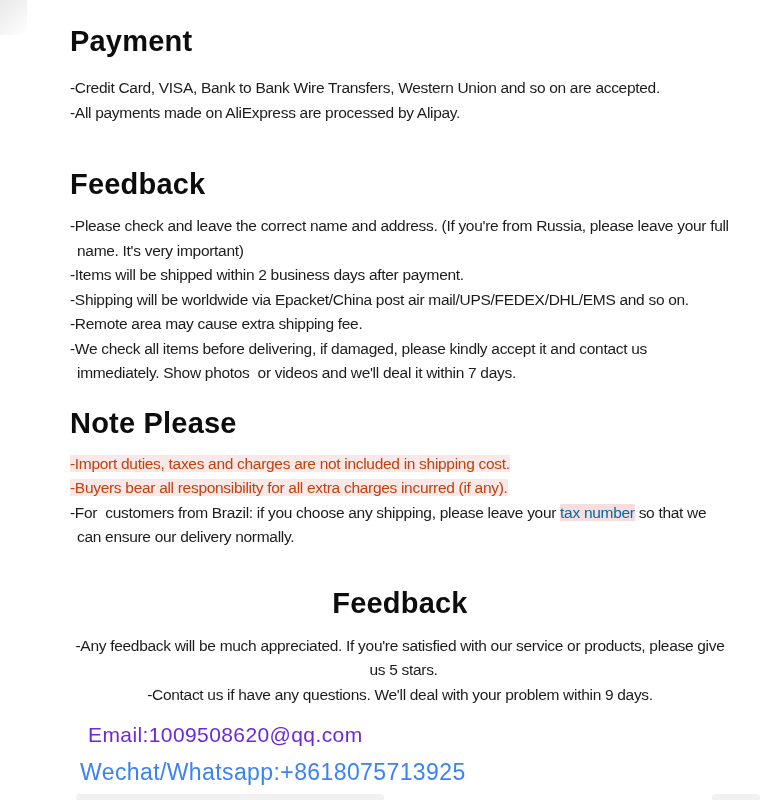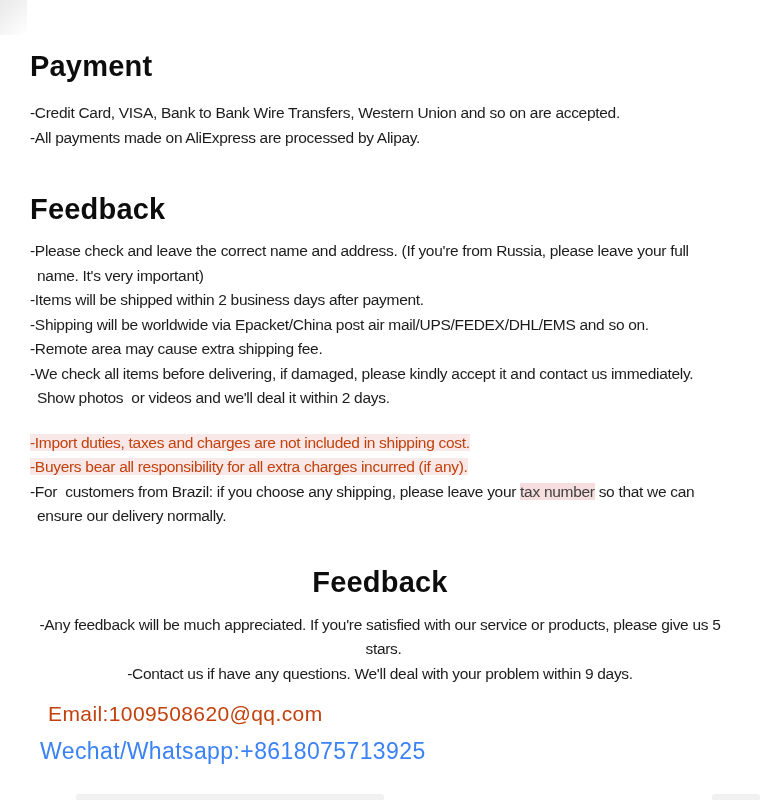--- a/index.html
+++ b/index.html
@@ -11,22 +11,23 @@
     width: 760px;
     height: 800px;
     position: relative;
     overflow: hidden;
     font-family: "Liberation Sans", "DejaVu Sans", sans-serif;
     color: #1c1c1c;
   }
   .doc {
     position: absolute;
     inset: 0;
-    padding: 49px 30px 0 30px;
+    padding: 24px 30px 0 30px;
     box-sizing: border-box;
+    margin-left: 40px;
   }
   .section { margin: 0; }
   .section-title {
     font-size: 29px;
     line-height: 34px;
     font-weight: 700;
     color: #0d0d0d;
     margin: 0;
     letter-spacing: 0.2px;
   }
@@ -49,34 +50,34 @@
   .sec-note .items { margin-top: 12px; }
   .sec-feedback { margin-top: 36px; text-align: center; }
   .sec-feedback .items { margin-top: 14px; }
 
   .warning-text {
     color: #c2410c;
     background: rgba(240, 205, 205, 0.45);
     box-decoration-break: clone;
   }
   .tax-highlight {
-    color: #404040;
+    color: #0369a1;
     background: rgba(241, 205, 205, 0.65);
   }
 
   .contact {
     margin-top: 12px;
     color: #3b3b3b;
   }
   .contact-email {
     margin: 0 0 0 18px;
     font-size: 21px;
     line-height: 32px;
     letter-spacing: 0.4px;
-    color: #c2410c;
+    color: #6d28d9;
   }
   .contact-wechat {
     margin: 4px 0 0 10px;
     font-size: 23px;
     line-height: 34px;
     letter-spacing: 0.4px;
     color: #3b82f6;
   }
 
   
@@ -113,25 +114,26 @@
     </div>
   </section>
 
   <section class="section sec-shipping">
     <h2 class="section-title">Feedback</h2>
     <div class="items">
       <p class="item">-Please check and leave the correct name and address. (If you're from Russia, please leave your full name. It's very important)</p>
       <p class="item">-Items will be shipped within 2 business days after payment.</p>
       <p class="item">-Shipping will be worldwide via Epacket/China post air mail/UPS/FEDEX/DHL/EMS and so on.</p>
       <p class="item">-Remote area may cause extra shipping fee.</p>
-      <p class="item">-We check all items before delivering, if damaged, please kindly accept it and contact us immediately. Show photos  or videos and we'll deal it within 2 days.</p>
+      <p class="item">-We check all items before delivering, if damaged, please kindly accept it and contact us immediately. Show photos  or videos and we'll deal it within 7 days.</p>
     </div>
   </section>
 
   <section class="section sec-note">
+    <h2 class="section-title">Note Please</h2>
     <div class="items">
       <p class="item"><span class="warning-text">-Import duties, taxes and charges are not included in shipping cost.</span></p>
       <p class="item"><span class="warning-text">-Buyers bear all responsibility for all extra charges incurred (if any).</span></p>
       <p class="item"><span>-For  customers from Brazil: if you choose any shipping, please leave your </span><span class="tax-highlight">tax number</span><span> so that we can ensure our delivery normally.</span></p>
     </div>
   </section>
 
   <section class="section sec-feedback">
     <h2 class="section-title">Feedback</h2>
     <div class="items">

